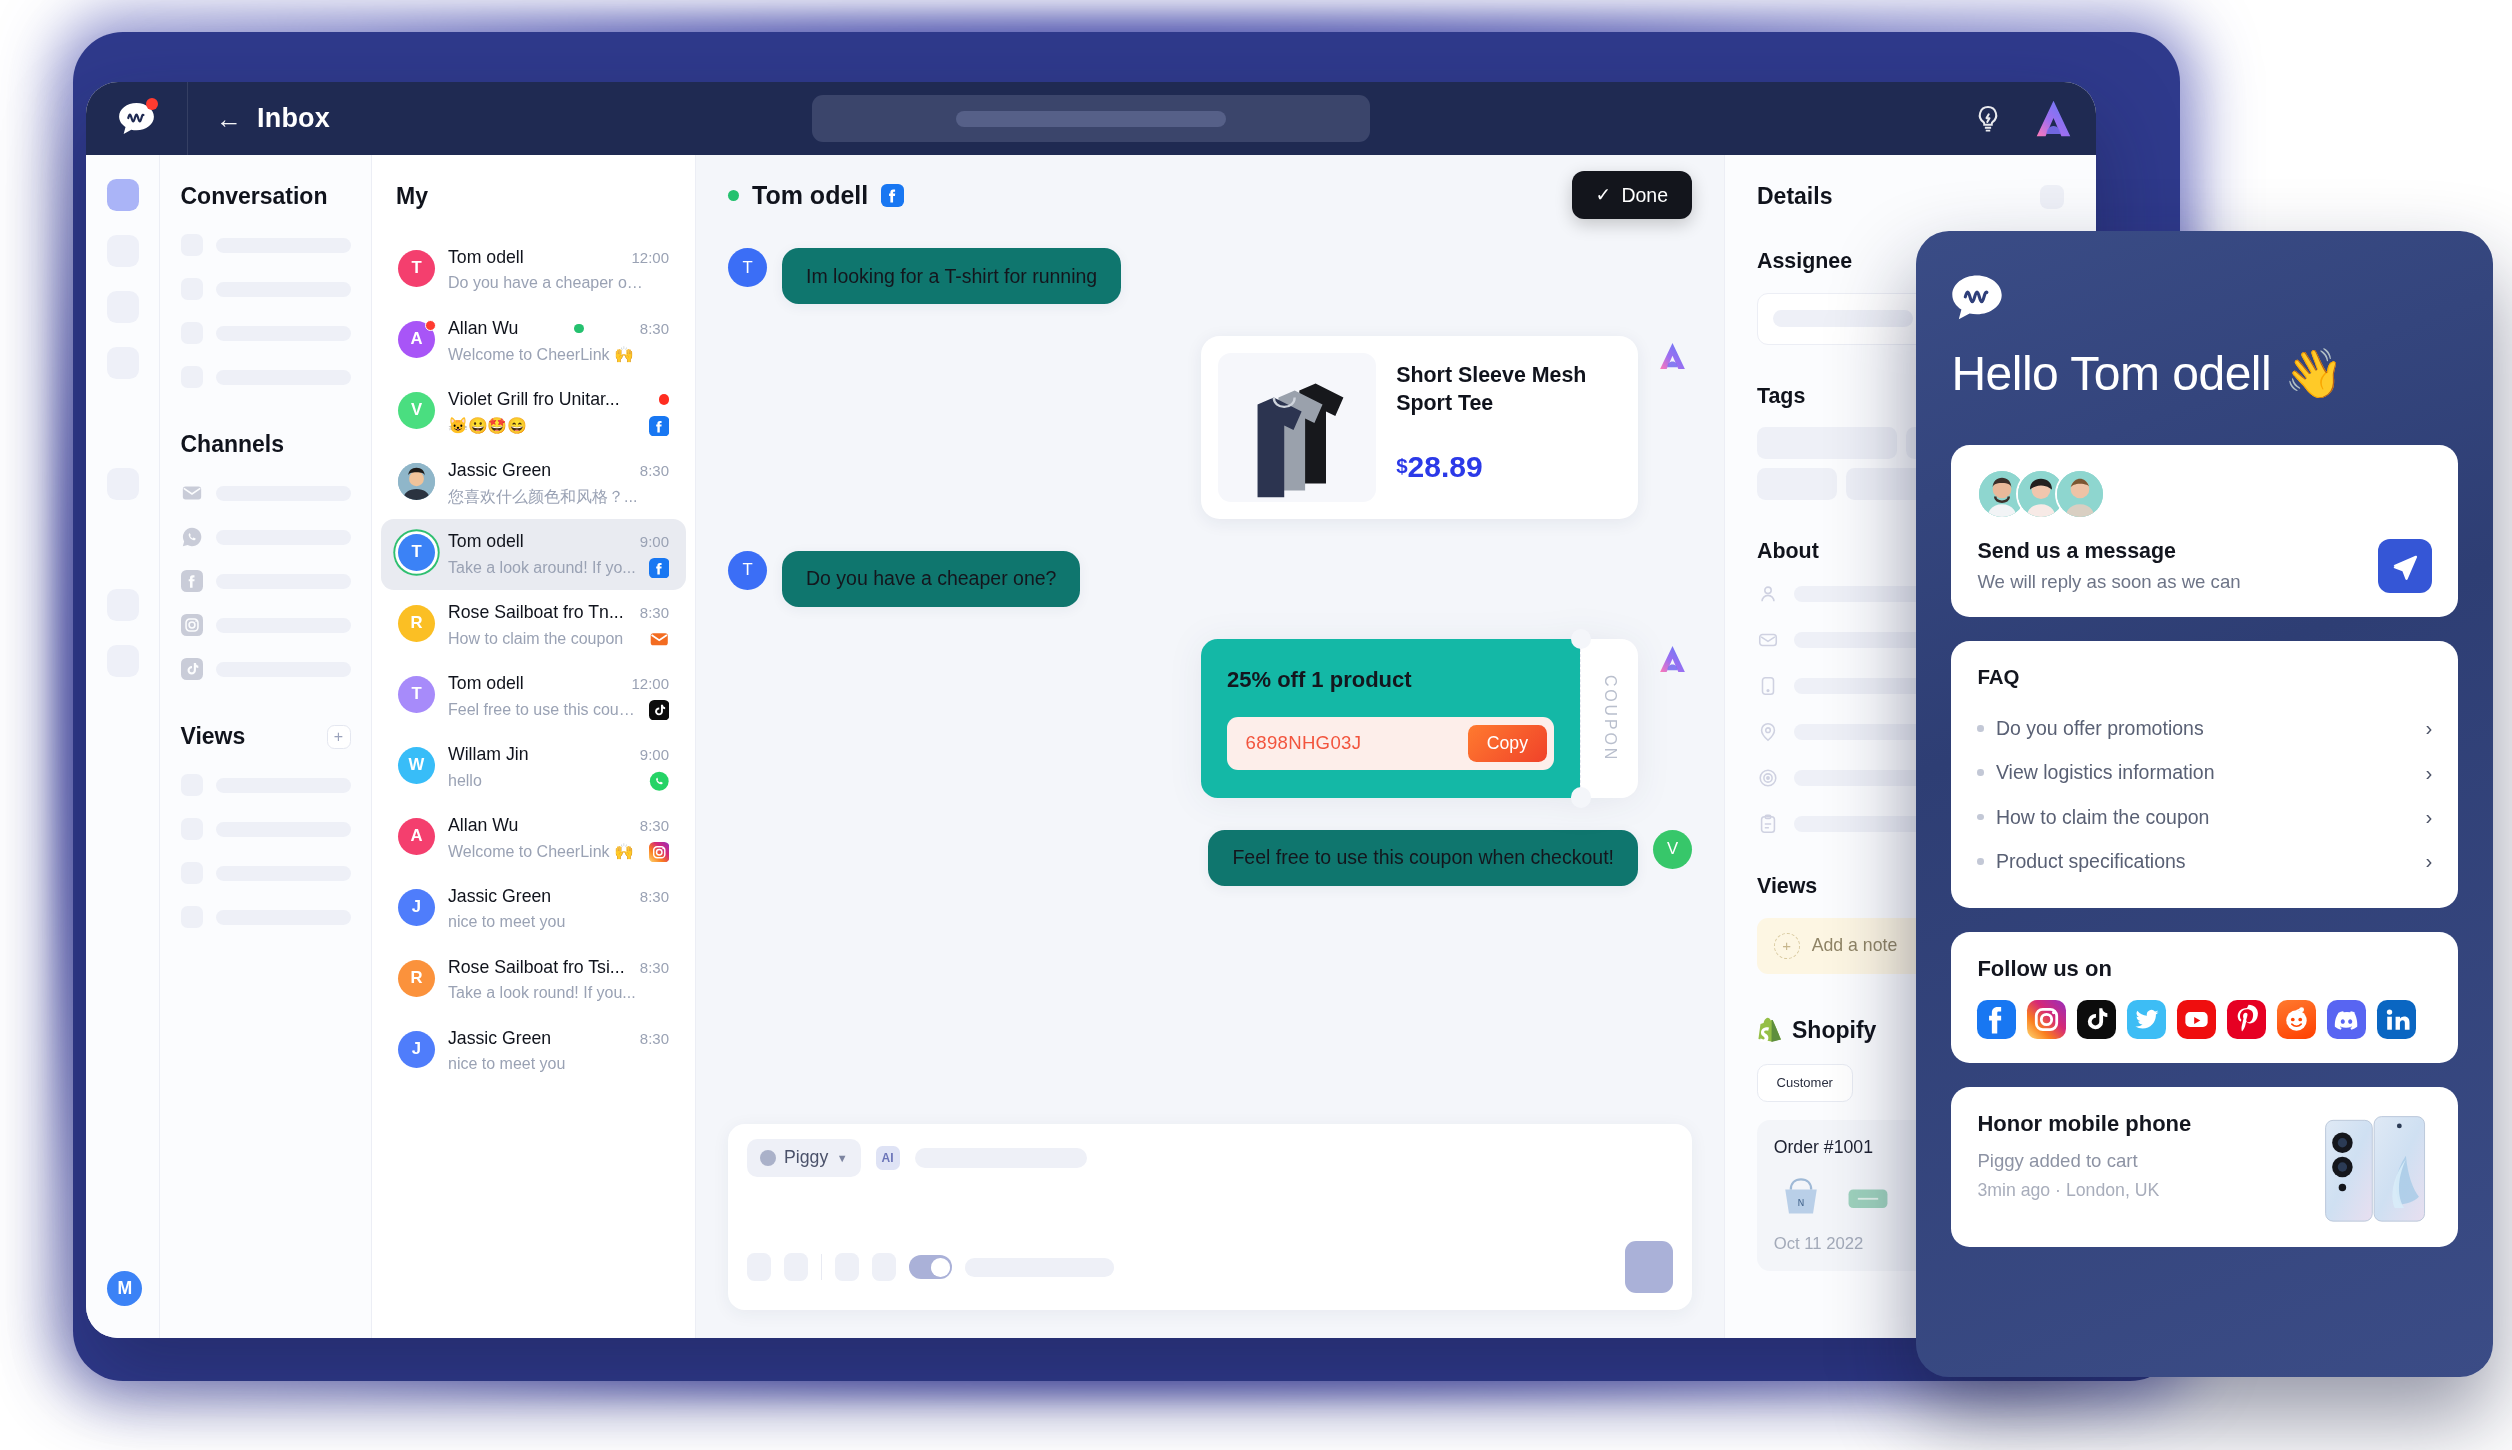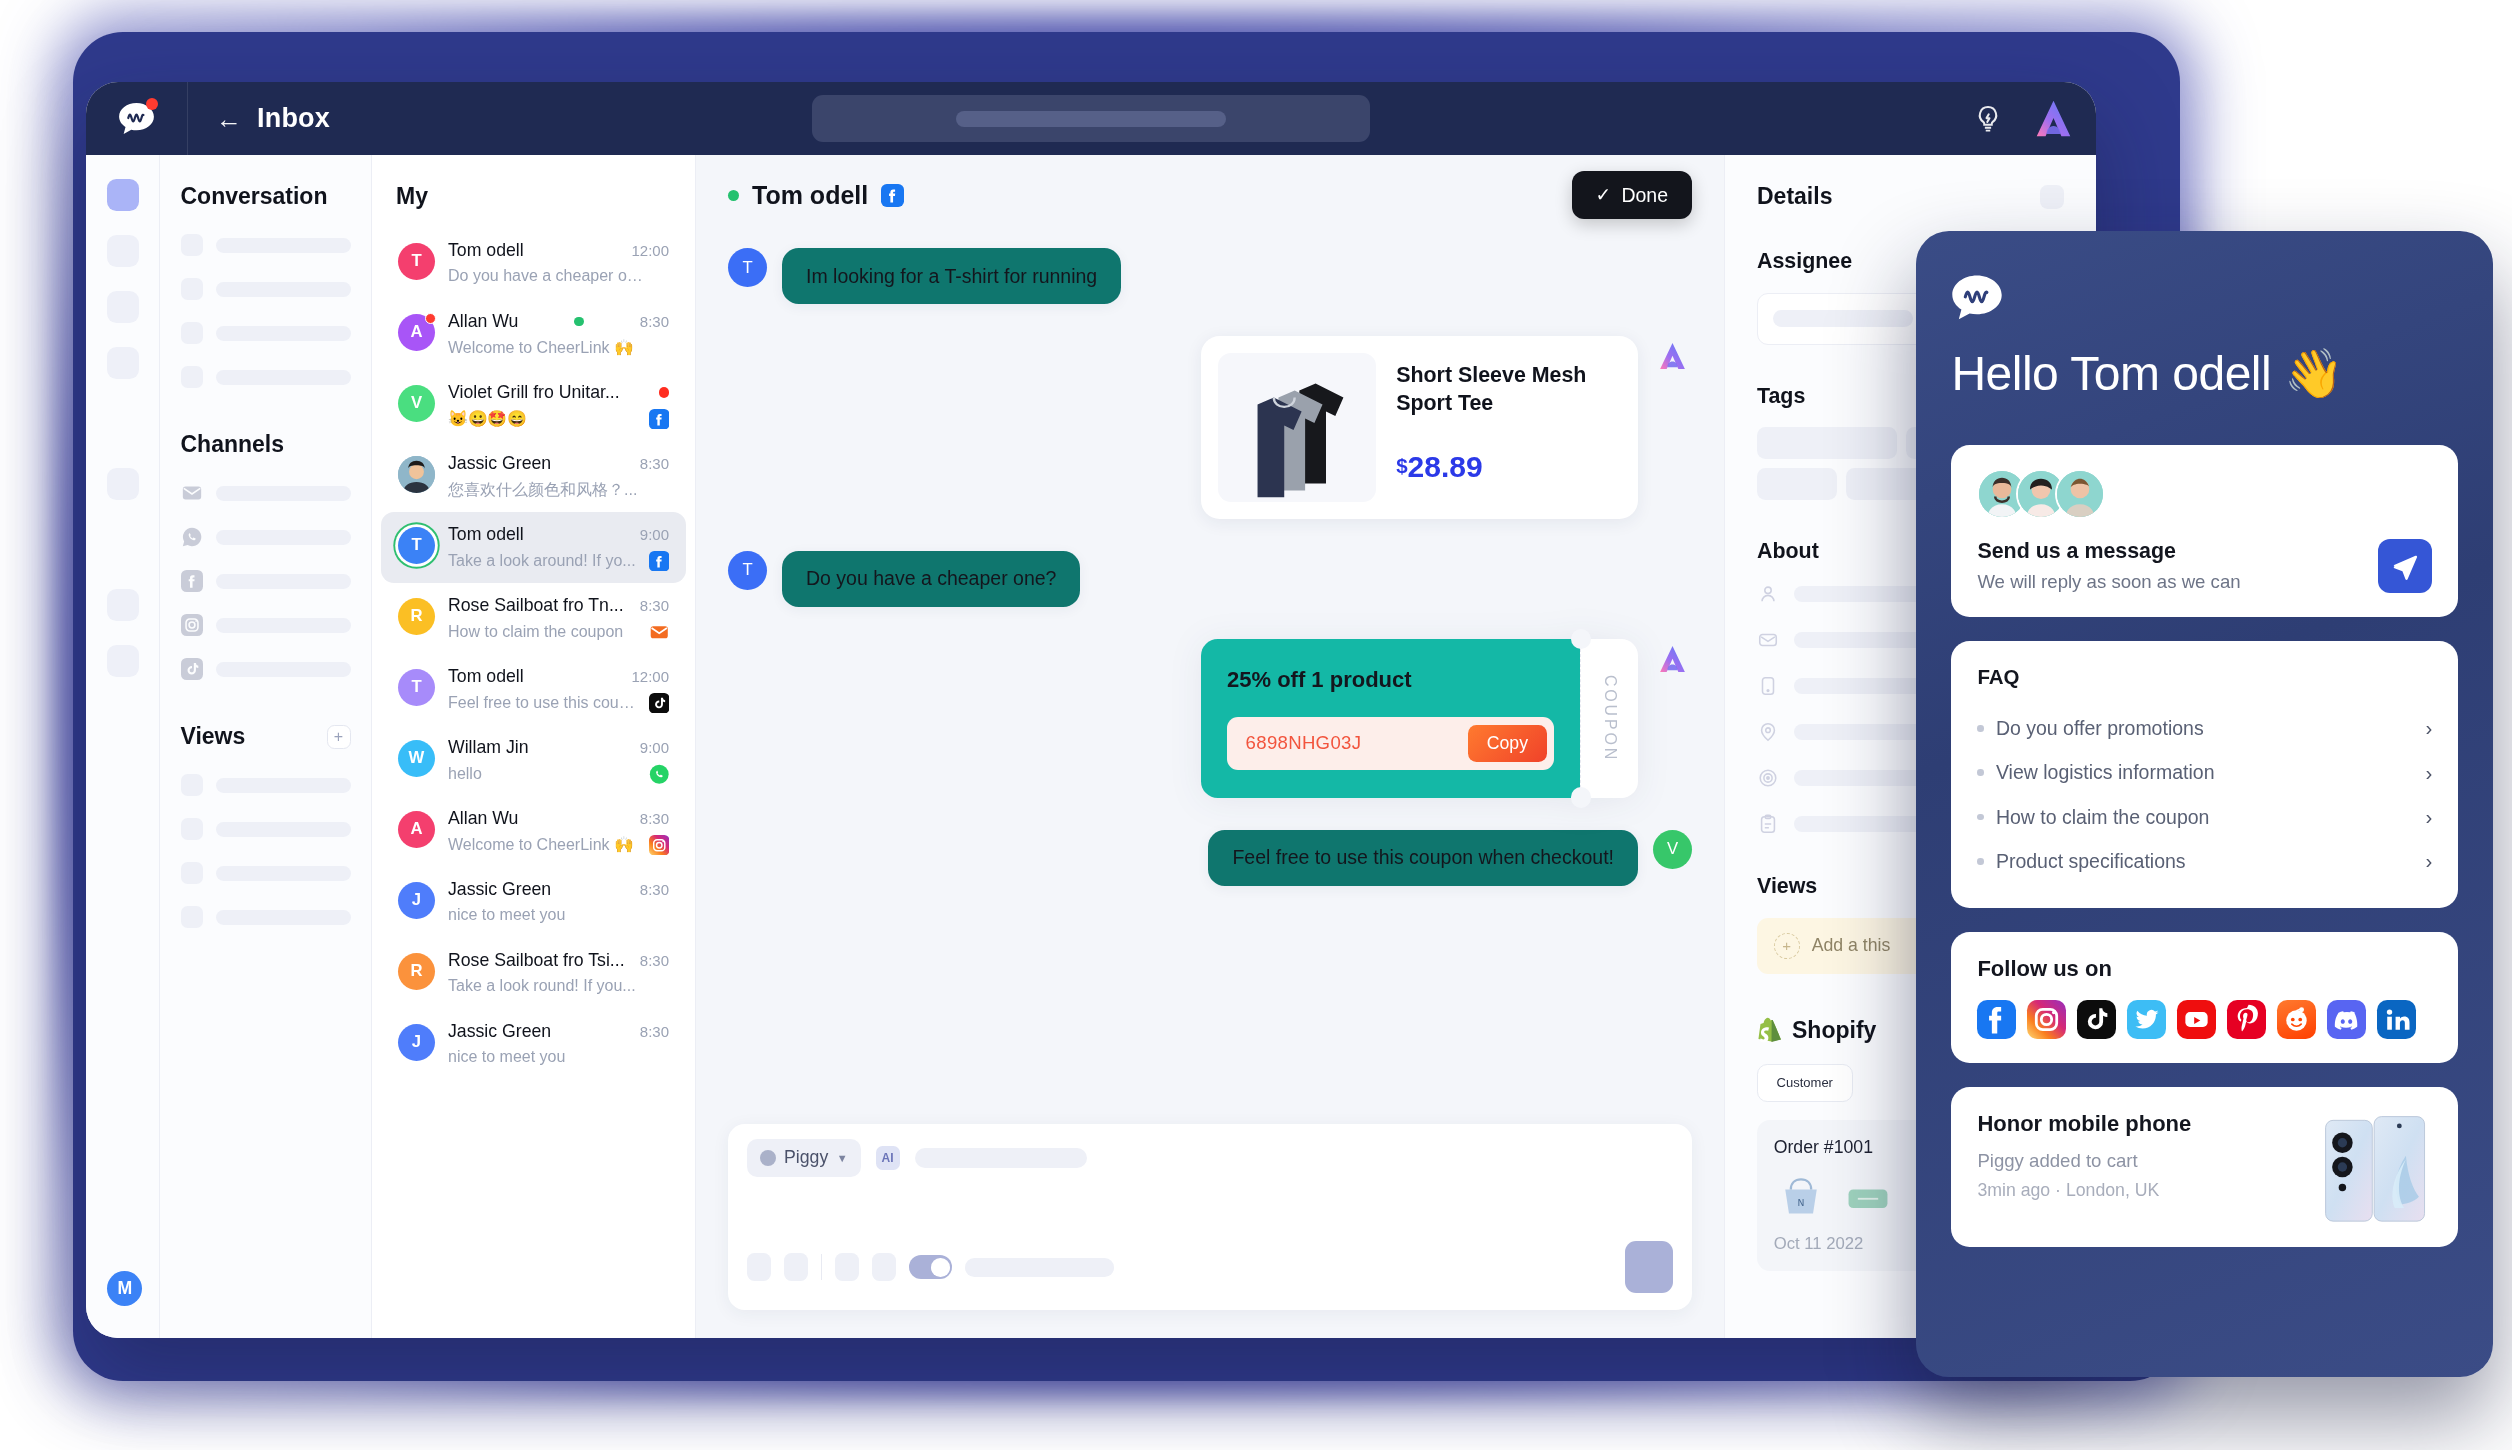--- a/index.html
+++ b/index.html
@@ -118,21 +118,21 @@
     width: 24px; height: 24px; border-radius: 7.4px;
     border: 0.9px solid #e4e7f0; background:#fff; color:#9aa2bb;
     display:flex; align-items:center; justify-content:center; font-size:16px; line-height:1;
   }
 
   
   .listcol {
     width: 324px; background: #fff; border-right: 0.9px solid #eceef5;
     padding: 28px 0 0 0; overflow: hidden;
   }
-  .listcol .sec-title { padding: 0 24px; margin-bottom: 18px; }
+  .listcol .sec-title { padding: 0 24px; margin-bottom: 25px; }
   .conv-item {
     display: flex; align-items: flex-start; gap: 13px;
     padding: 12px 16.7px; margin: 0 9.3px; border-radius: 13px;
     height: 71px;
   }
   .conv-item.selected { background: #e9ebf1; }
   .av {
     width: 37px; height: 37px; border-radius: 50%; flex: none;
     color:#fff; font-size:16.7px; font-weight:600;
     display:flex; align-items:center; justify-content:center;
@@ -870,21 +870,21 @@
               <rect x="5" y="4" width="14" height="17" rx="3"></rect>
               <rect x="9" y="2.5" width="6" height="3.5" rx="1.5"></rect>
               <path d="M8.5 12h7M8.5 16h4.5"></path>
             </svg>
           <div class="about-bar"></div>
         </div>
 
         <div class="det-sub">Views</div>
         <div class="note-box">
           <span class="note-plus">+</span>
-          <span>Add a this</span>
+          <span>Add a note</span>
         </div>
 
         <div class="shop-head">
           <svg style="width:24px;height:26px" viewBox="0 0 24 26">
             <path d="M15.6 3.1c-.2-.1-.6-.1-.9 0 0 0-.4.1-1 .3-.6-1.8-1.7-2.6-3-2.6-.6 0-1.3.3-1.9.9C7.6 2.6 6.9 4.2 6.6 6c-1.3.4-2.3.7-2.4.8-.7.2-.7.3-.8 1C3.3 8.3 1.5 22 1.5 22l13 2.5L24 22.4s-8.2-19.2-8.4-19.3z" fill="#95bf46"></path>
             <path d="M15.6 3.1c-.2-.1-.6-.1-.9 0L14.5 25l9.5-2.6s-8.2-19.2-8.4-19.3z" fill="#5e8e3e"></path>
             <path d="M12.2 9.9l-1.1 4s-1-.5-2.2-.4c-1.8.1-1.8 1.2-1.8 1.5.1 1.5 4.1 1.9 4.3 5.5.2 2.8-1.5 4.7-3.9 4.9-2.9.2-4.5-1.5-4.5-1.5l.6-2.6s1.6 1.2 2.9 1.1c.8-.1 1.1-.7 1.1-1.2-.1-2-3.4-1.9-3.6-5.2-.2-2.7 1.6-5.5 5.5-5.8 1.6-.1 2.4.3 2.4.3z" fill="#fff"></path>
           </svg>
           <span class="shop-title">Shopify</span>
         </div>

